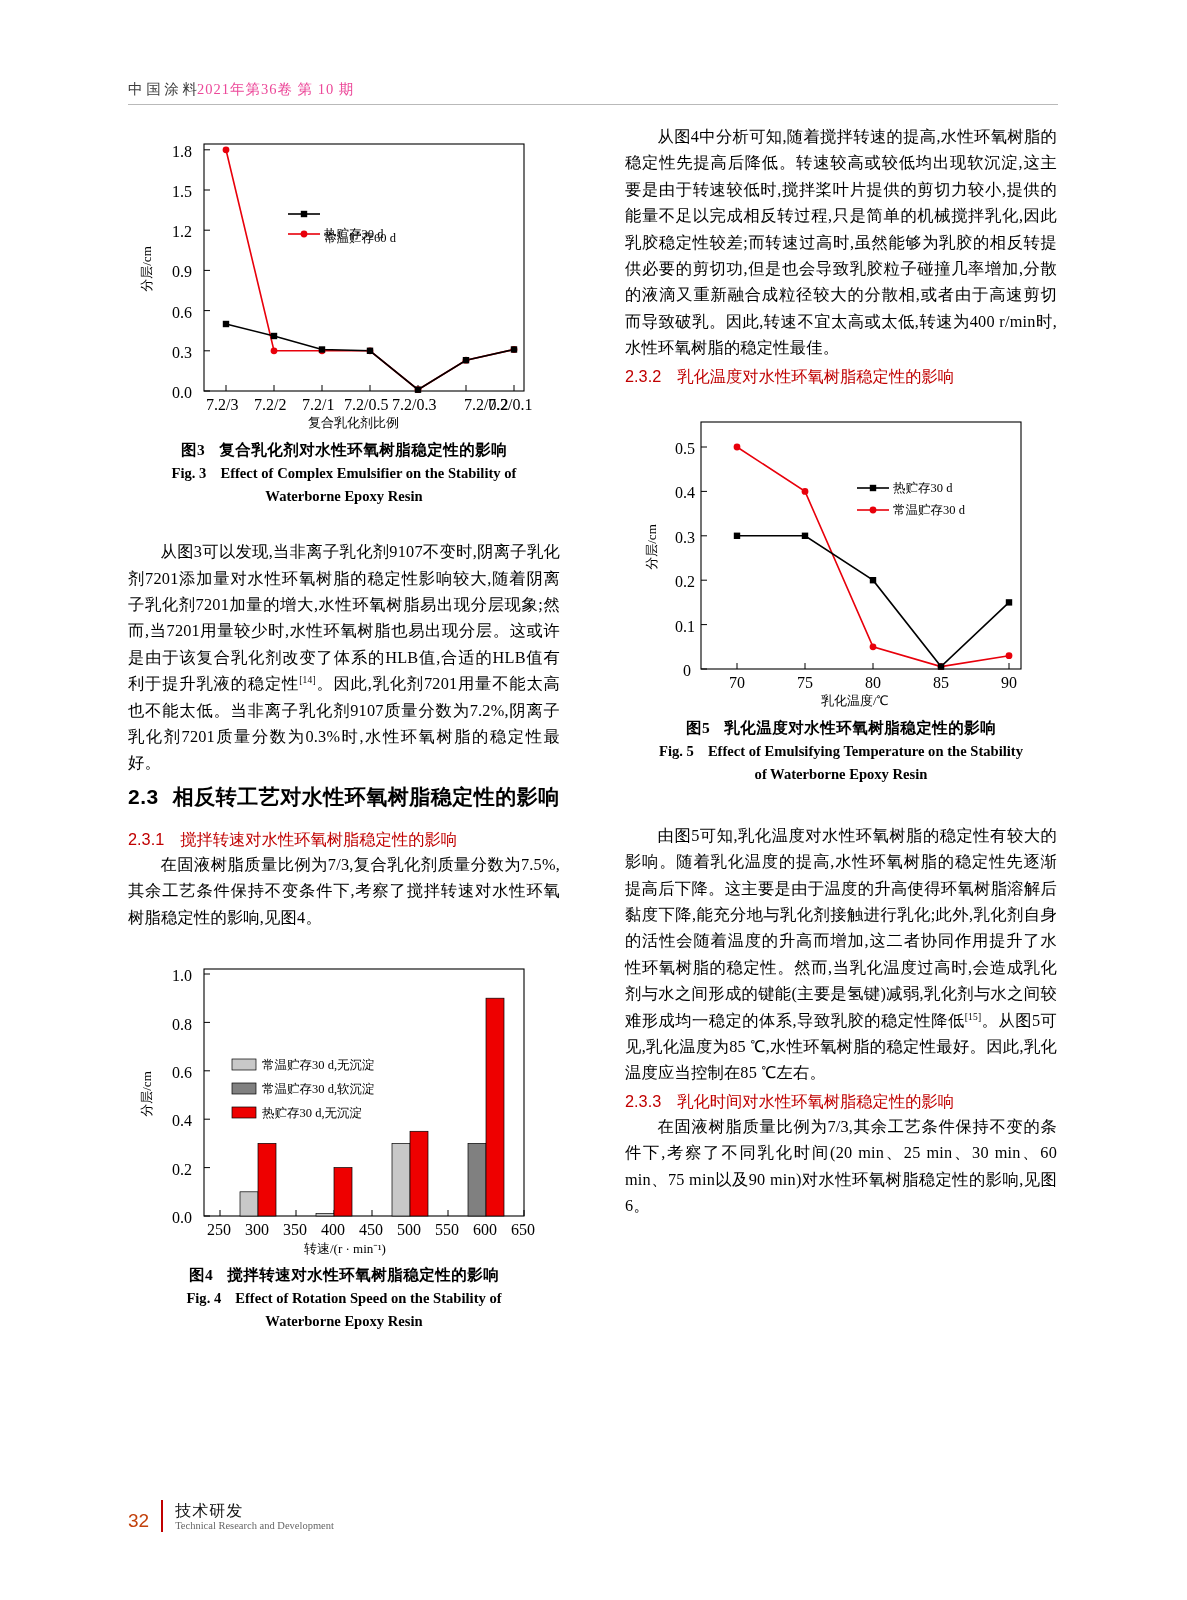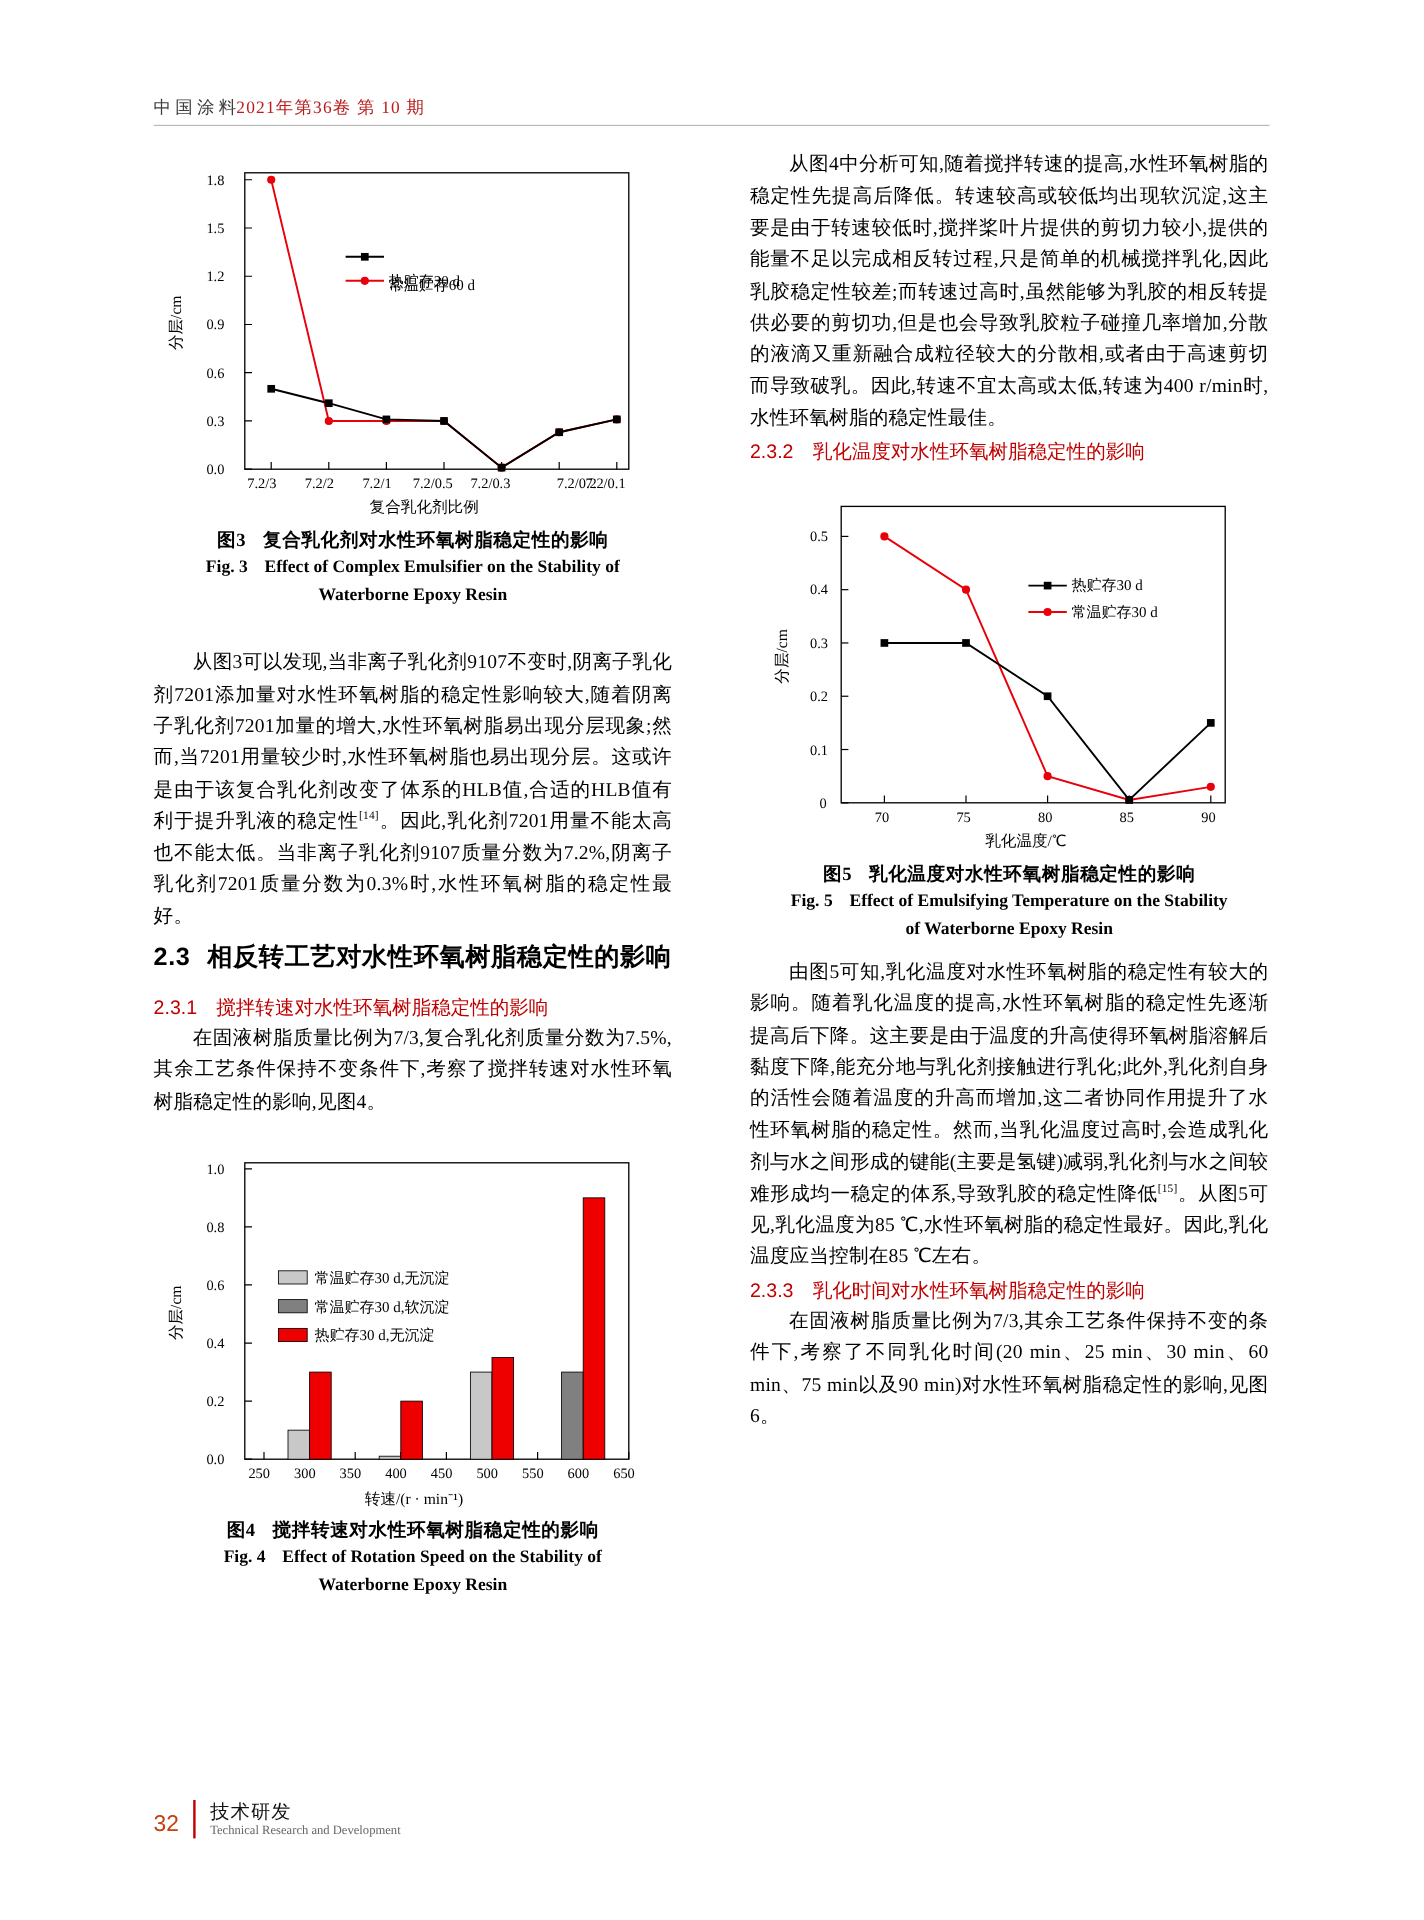--- a/index.html
+++ b/index.html
@@ -12,21 +12,21 @@
     overflow:hidden;
   }
   .page { position:absolute; inset:0; }
 
   
   .hdr {
     position:absolute; left:128px; top:80px; width:930px;
     display:flex; justify-content:flex-start; align-items:flex-end;
     font-size:14.5px; color:#3d3d3d;
   }
-  .hdr-right { letter-spacing:1px; color:#b91c1c; }
+  .hdr-right { letter-spacing:1px; color:#ec4899; }
   .hdr-rule {
     position:absolute; left:128px; top:104px; width:930px; height:1px;
     background:#b9b9b9;
   }
 
   
   .footer { position:absolute; left:128px; bottom:68px; display:flex; align-items:flex-end; gap:8px; }
   .footer .pg { font-size:19px; color:#c2410c; font-family:"Liberation Sans", sans-serif; }
   .footer .bar { width:2px; height:32px; background:#c00000; margin:0 4px; }
   .footer .ftxt { line-height:1.15; }
@@ -69,21 +69,21 @@
   .cap .en { font-size:14.6px; font-weight:bold; font-family:"Liberation Serif", serif; line-height:1.45; margin-top:2px; }
   .cap .en .lbl { margin-right:14px; }
 
   
   .chartbox { position:relative; background:#fff; }
   .axis-title-y {
     position:absolute; transform:rotate(-90deg);
     font-size:13px; font-family:"Liberation Serif", serif; white-space:nowrap;
   }
   .axis-title-x { position:absolute; font-size:13px; font-family:"Liberation Serif", serif; white-space:nowrap; }
-  .tick-lbl { position:absolute; font-size:12px; font-family:"Liberation Serif", serif; }
+  .tick-lbl { position:absolute; font-size:16px; font-family:"Liberation Serif", serif; }
   .legend-txt { font-size:12.5px; font-family:"Liberation Serif", serif; white-space:nowrap; }
 
   svg { display:block; }
 </style>
 </head>
 <body>
 
 <div class="page">
 
   <div class="hdr">
@@ -354,21 +354,21 @@
     <div class="cap">
       <div class="cn">
         <span class="lbl">图5</span><span>乳化温度对水性环氧树脂稳定性的影响</span>
       </div>
       <div class="en">
         <span class="lbl">Fig. 5</span><span>Effect of Emulsifying Temperature on the Stability</span>
       </div>
       <div class="en"><span>of Waterborne Epoxy Resin</span></div>
     </div>
 
-    <p class="body" style="margin-top:12px;">
+    <p class="body" style="margin-top:38px;">
       <span>由图5可知,乳化温度对水性环氧树脂的稳定性有较大的影响。随着乳化温度的提高,水性环氧树脂的稳定性先逐渐提高后下降。这主要是由于温度的升高使得环氧树脂溶解后黏度下降,能充分地与乳化剂接触进行乳化;此外,乳化剂自身的活性会随着温度的升高而增加,这二者协同作用提升了水性环氧树脂的稳定性。然而,当乳化温度过高时,会造成乳化剂与水之间形成的键能(主要是氢键)减弱,乳化剂与水之间较难形成均一稳定的体系,导致乳胶的稳定性降低</span><sup>[15]</sup><span>。从图5可见,乳化温度为85 ℃,水性环氧树脂的稳定性最好。因此,乳化温度应当控制在85 ℃左右。</span>
     </p>
 
     <div class="h-sub">
       <span class="num">2.3.3</span><span class="t">乳化时间对水性环氧树脂稳定性的影响</span>
     </div>
 
     <p class="body">在固液树脂质量比例为7/3,其余工艺条件保持不变的条件下,考察了不同乳化时间(20 min、25 min、30 min、60 min、75 min以及90 min)对水性环氧树脂稳定性的影响,见图6。</p>
   </div>
 

